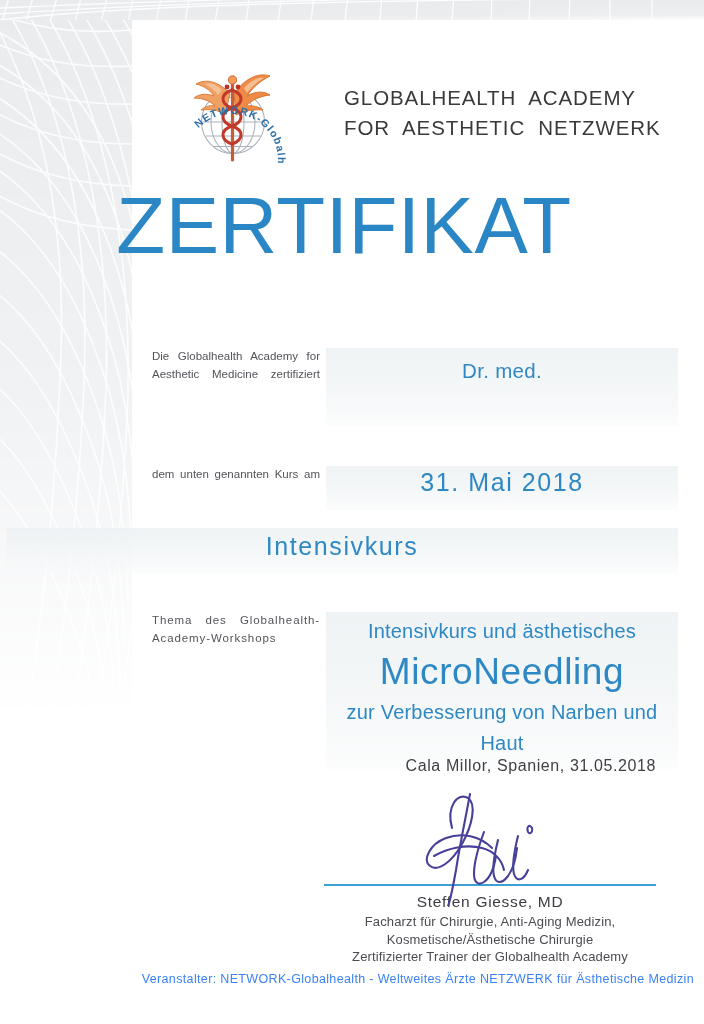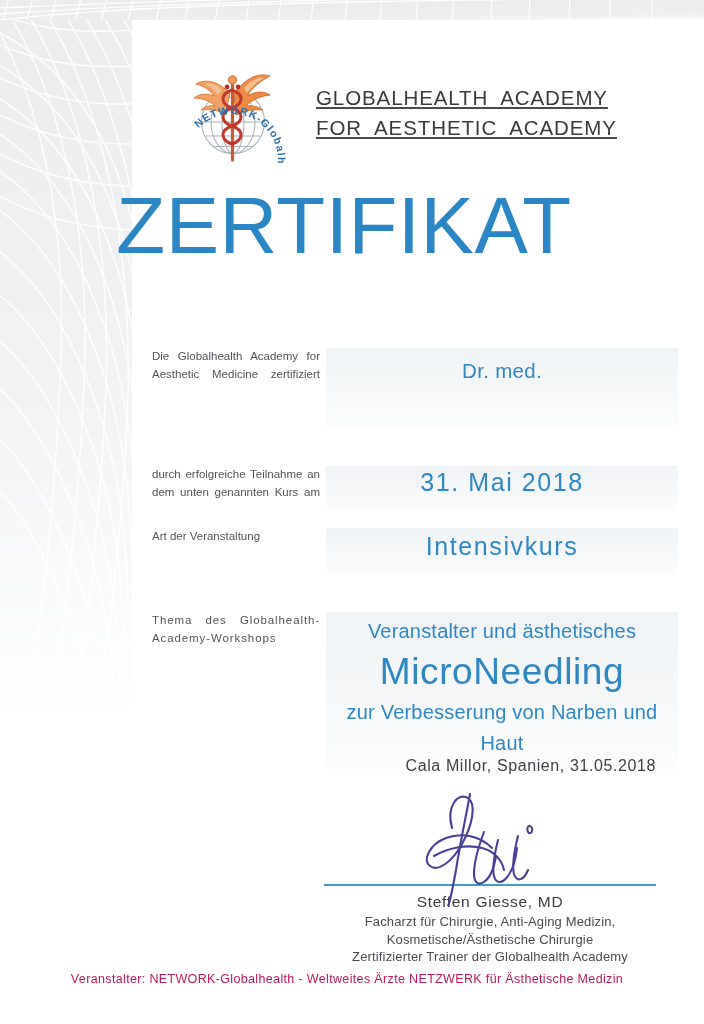--- a/index.html
+++ b/index.html
@@ -48,23 +48,22 @@
     align-items: center;
   }
   #logo-wrap {
     width: 120px;
     height: 105px;
     margin-left: 172px;
     flex: 0 0 auto;
     position: relative;
   }
   #org-name {
-    margin-left: 24px;
+    margin-left: 52px;
     line-height: 1.42;
-    text-decoration: underline;
   }
   .org-line {
     font-size: 20.5px;
     letter-spacing: 0.9px;
     color: #3a3a3a;
     white-space: pre;
   }
 
   
   #cert-title {
@@ -161,26 +160,26 @@
     letter-spacing: .15px;
     color: #4b4b51;
     line-height: 1.33;
   }
 
   
   #footer {
     position: absolute;
     left: 0; top: 972px;
     width: 704px;
-    text-align: center;
+    text-align: right;
     padding-right: 10px;
     box-sizing: border-box;
     font-size: 12.5px;
     letter-spacing: .35px;
-    color: #be185d;
+    color: #3b82f6;
   }
 </style>
 </head>
 <body>
 
 <svg id="mesh-left" viewBox="0 0 132 720" preserveAspectRatio="none" aria-hidden="true">
   <defs>
     <linearGradient id="fadeV" x1="0" y1="0" x2="0" y2="1">
       <stop offset="0%" stop-color="#ffffff" stop-opacity="1"></stop>
       <stop offset="55%" stop-color="#ffffff" stop-opacity=".65"></stop>
@@ -321,62 +320,58 @@
         <circle cx="66" cy="27" r="2.4" fill="#b53224"></circle>
 
         <text font-family="'Liberation Sans', sans-serif" font-size="10.6" font-weight="bold" fill="#2d6fa8" letter-spacing="1.1">
           <textPath href="#ringPath" startOffset="12%">NETWORK-Globalhealth</textPath>
         </text>
       </svg>
     </div>
 
     <div id="org-name">
       <div class="org-line">GLOBALHEALTH  ACADEMY</div>
-      <div class="org-line">FOR  AESTHETIC  ACADEMY</div>
+      <div class="org-line">FOR  AESTHETIC  NETZWERK</div>
     </div>
   </div>
 
   <div id="cert-title">ZERTIFIKAT</div>
 
   <div class="row" style="top:348px;">
     <div class="row-label justified">
       <div>Die  Globalhealth  Academy  for</div>
       <div>Aesthetic  Medicine  zertifiziert</div>
     </div>
     <div class="row-value" style="min-height:78px;">
       <div class="v-top">Dr. med.</div>
     </div>
   </div>
 
   <div class="row" style="top:466px;">
     <div class="row-label justified">
-      <div>durch erfolgreiche Teilnahme an</div>
       <div>dem unten genannten Kurs am</div>
     </div>
     <div class="row-value" style="min-height:42px;padding-top:0;">
       <div class="v-md">31. Mai 2018</div>
     </div>
   </div>
 
   <div class="row" style="top:528px;">
-    <div class="row-label">
-      <div>Art der Veranstaltung</div>
-    </div>
     <div class="row-value" style="min-height:40px;padding-top:2px;">
       <div class="v-md">Intensivkurs</div>
     </div>
   </div>
 
   <div class="row" style="top:612px;">
     <div class="row-label justified spaced">
       <div>Thema  des  Globalhealth-</div>
       <div>Academy-Workshops</div>
     </div>
     <div class="row-value" style="min-height:98px;padding-top:4px;">
-      <div class="v-sub">Veranstalter und ästhetisches</div>
+      <div class="v-sub">Intensivkurs und ästhetisches</div>
       <div class="v-main">MicroNeedling</div>
       <div class="v-sub">zur Verbesserung von Narben und Haut</div>
     </div>
   </div>
 
   <div id="place-date">Cala Millor, Spanien, 31.05.2018</div>
 
   <div id="signature-wrap">
     <svg viewBox="0 0 190 120" width="190" height="120" aria-hidden="true">
       <g fill="none" stroke="#474099" stroke-width="2.1" stroke-linecap="round" stroke-linejoin="round">

